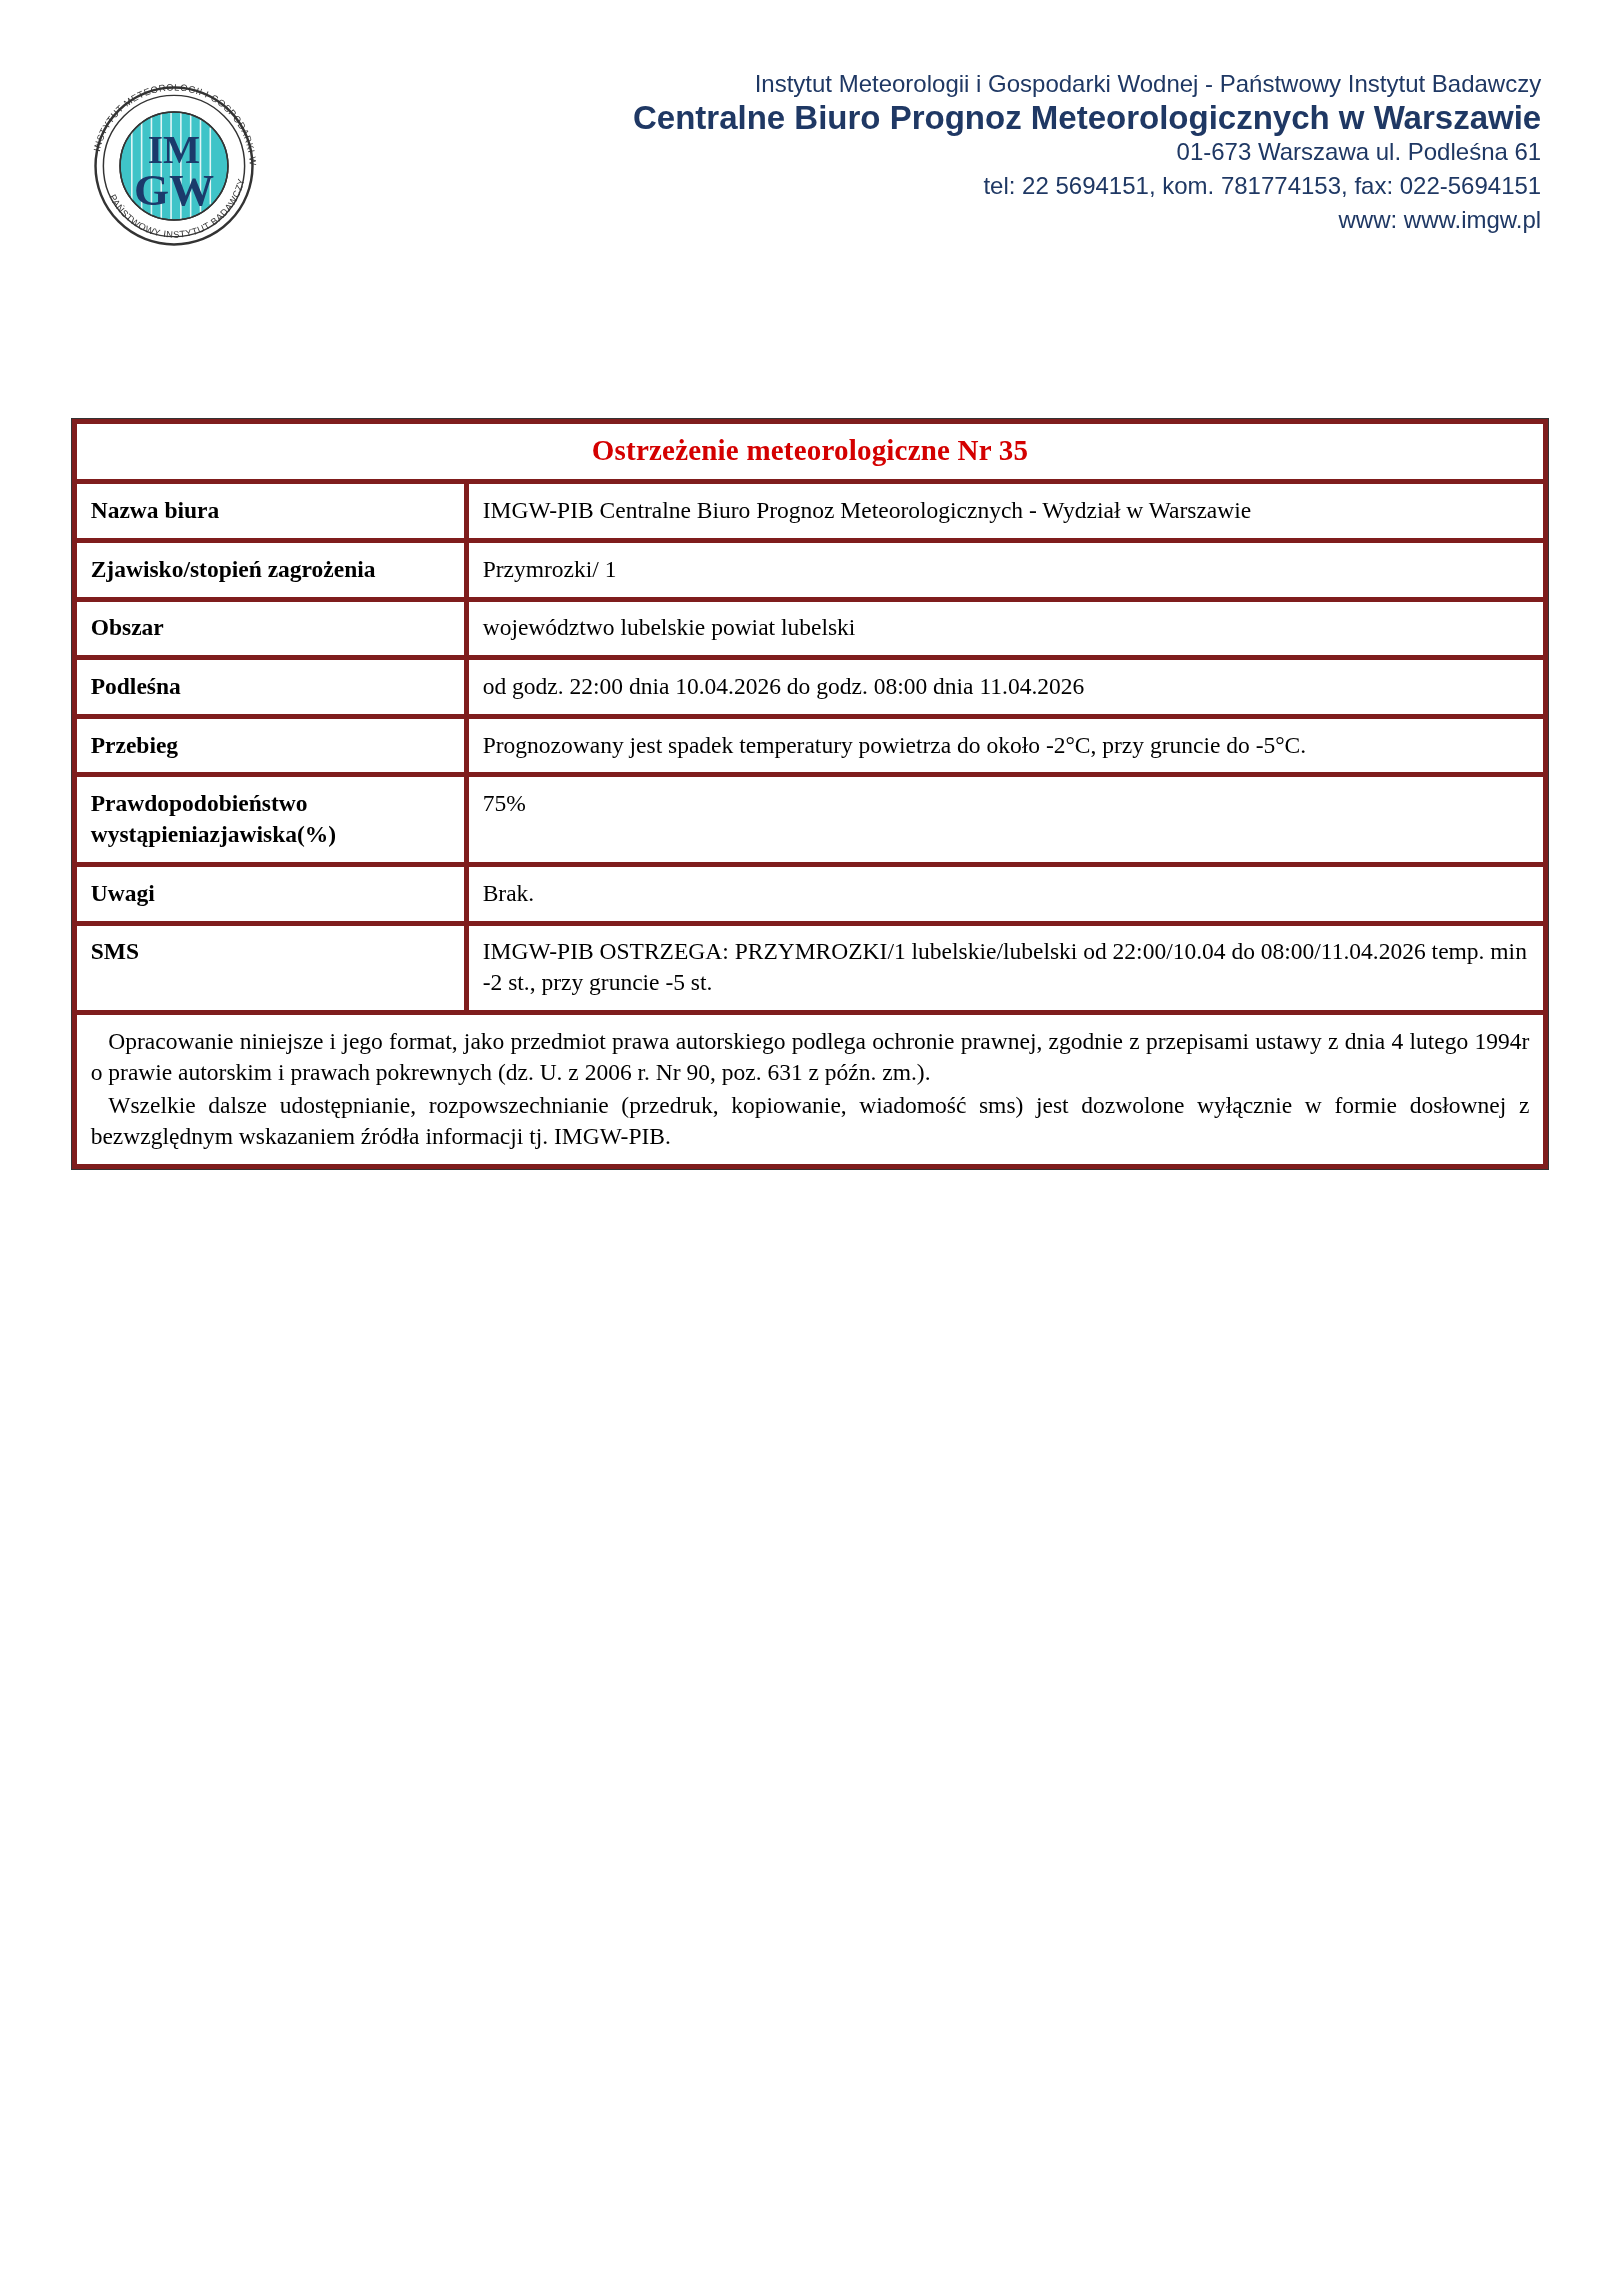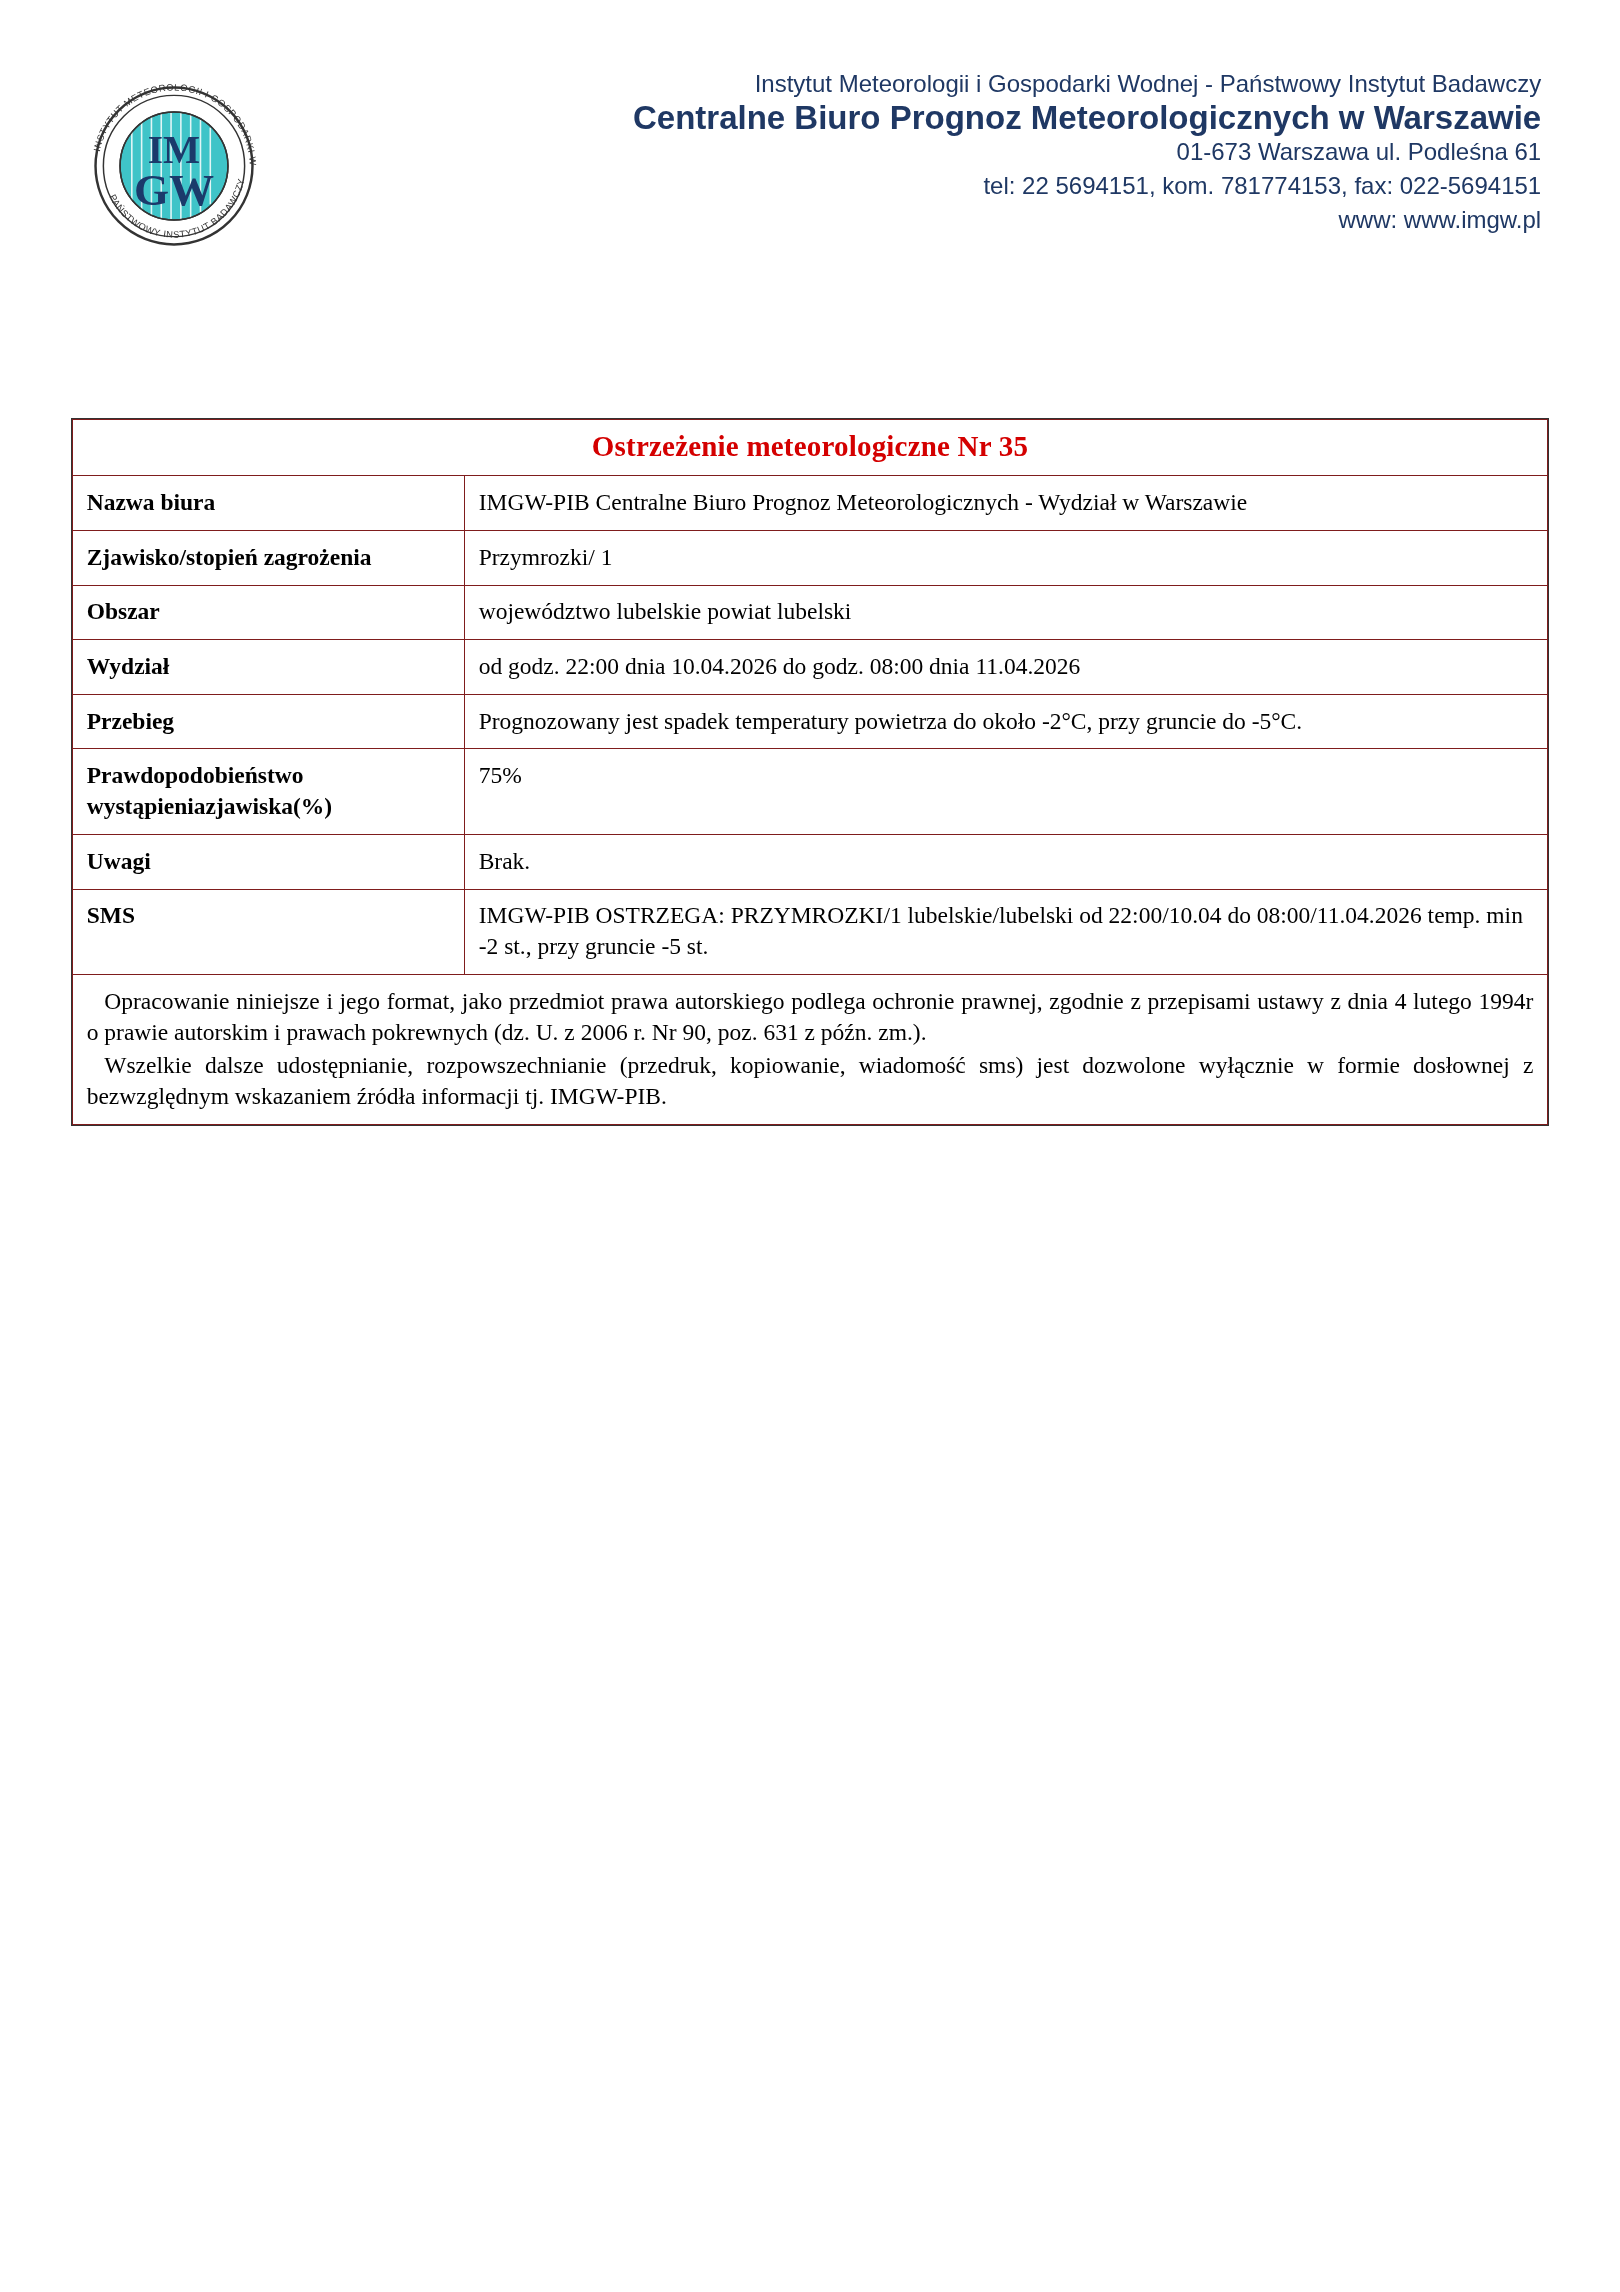--- a/index.html
+++ b/index.html
@@ -71,21 +71,21 @@
     box-sizing: border-box;
   }
 
   table.warning {
     border-collapse: collapse;
     width: 100%;
     table-layout: fixed;
   }
 
   table.warning td {
-    border: 1px solid #7f1d1d;
+    border: 5px solid #7f1d1d;
     padding: 10.8px 13.7px 11.8px 13.7px;
     vertical-align: top;
     font-size: 23.5px;
     line-height: 31px;
   }
 
   td.label {
     width: 392px;
     font-weight: bold;
     margin-left: 44px;
@@ -194,21 +194,21 @@
           <td class="label">Zjawisko/stopień zagrożenia</td>
           <td class="value">Przymrozki/ 1</td>
         </tr>
 
         <tr>
           <td class="label">Obszar</td>
           <td class="value"><span>województwo lubelskie </span><strong>powiat lubelski</strong></td>
         </tr>
 
         <tr>
-          <td class="label">Wydział</td>
+          <td class="label">Podleśna</td>
           <td class="value">od godz. 22:00 dnia 10.04.2026 do godz. 08:00 dnia 11.04.2026</td>
         </tr>
 
         <tr>
           <td class="label">Przebieg</td>
           <td class="value">Prognozowany jest spadek temperatury powietrza do około -2°C, przy gruncie do -5°C.</td>
         </tr>
 
         <tr>
           <td class="label">Prawdopodobieństwo wystąpieniazjawiska(%)</td>

